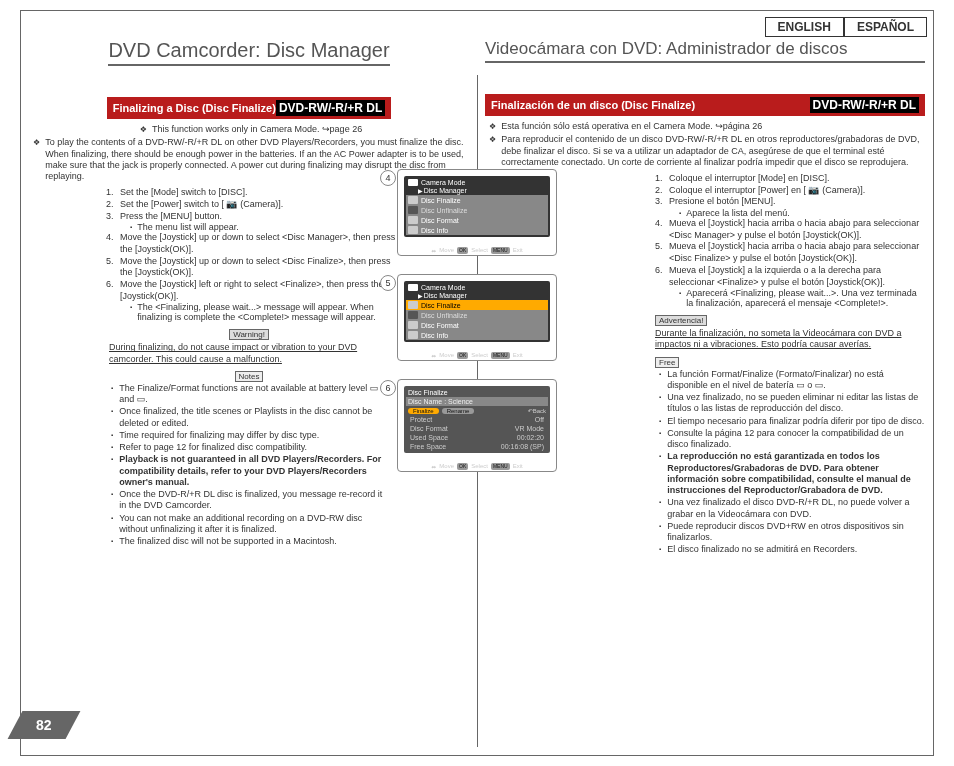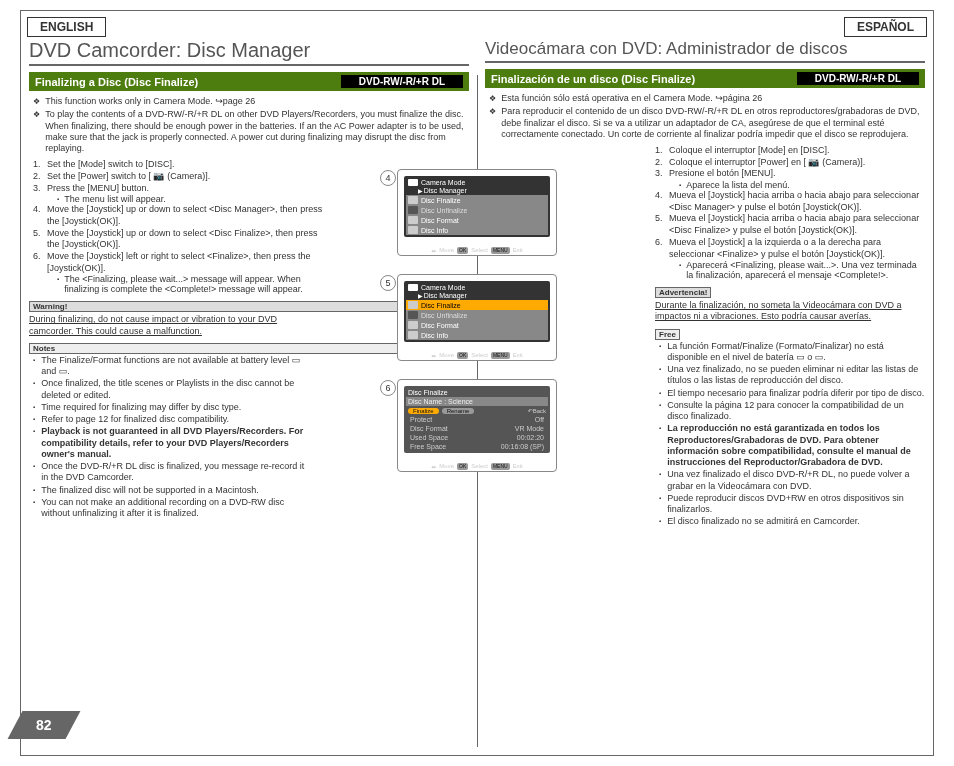--- a/index.html
+++ b/index.html
@@ -1,34 +1,34 @@
 <!DOCTYPE html>
 <html><head>
 <meta charset="utf-8">
 <style>
   * { box-sizing: border-box; margin: 0; padding: 0; }
   body { font-family: Arial, sans-serif; background: #fff; width: 954px; height: 766px; position: relative; font-size: 9px; color: #333; }
   .page { position: absolute; top: 10px; left: 20px; right: 20px; bottom: 10px; border: 1px solid #666; }
-  .lang-header { display: flex; justify-content: space-between; padding: 6px 6px 2px 6px; }
+  .lang-header { display: flex; justify-content: flex-end; padding: 6px 6px 2px 6px; }
   .lang-box { border: 1.5px solid #333; padding: 2px 12px; font-weight: bold; font-size: 12px; }
   .columns { display: flex; height: calc(100% - 32px); position: relative; }
   .col { width: 50%; padding: 0 8px 4px 8px; display: flex; flex-direction: column; }
   .divider { position: absolute; left: 50%; top: 36px; bottom: 4px; width: 1px; background: #666; }
   .title { font-size: 20px; font-weight: normal; color: #555; border-bottom: 2px solid #666; padding-bottom: 2px; margin-bottom: 6px; }
   .title-es { font-size: 17px; }
-  .subtitle-bar { background: #4d7c0f; color: #fff; font-weight: bold; font-size: 11px; padding: 3px 6px; display: flex; align-items: center; margin-bottom: 4px; }
-  .disc-type { margin-left: auto; background: #000; color: #fff; font-size: 10px; padding: 1px 18px; font-weight: bold; }
+  .subtitle-bar { background: #b91c1c; color: #fff; font-weight: bold; font-size: 11px; padding: 3px 6px; display: flex; align-items: center; margin-bottom: 4px; margin-top: 25px; }
+  .disc-type { margin-left: auto; background: #000; color: #fff; font-size: 12px; padding: 1px 3px; font-weight: bold; }
   .bullet-row { display: flex; align-items: flex-start; margin: 1px 0 1px 4px; line-height: 1.25; }
   .diamond { margin-right: 5px; font-size: 8px; margin-top: 1px; }
   .steps { margin: 4px 0 4px 4px; }
   .step-row { display: flex; align-items: flex-start; line-height: 1.3; margin-bottom: 0; }
   .step-num { width: 14px; flex-shrink: 0; }
   .sub-bullet { margin-left: 24px; display: flex; }
   .sub-bullet::before { content: "▪"; margin-right: 5px; font-size: 6px; margin-top: 2px; }
-  .label-box { display: inline-block; border: 1px solid #666; background: #eee; font-size: 8px; padding: 0 3px; margin: 3px 0 1px 0; font-weight: bold; }
+  .label-box { display: inline-block; border: 1px solid #666; background: #eee; font-size: 8px; padding: 0 3px; margin: 3px 0 1px 0; font-weight: normal; }
   .label-box.warn { background: #ddd; }
   .notes-list { margin-left: 4px; }
   .note-row { display: flex; align-items: flex-start; line-height: 1.25; margin-bottom: 1px; }
   .note-row::before { content: "▪"; margin-right: 6px; font-size: 6px; margin-top: 2px; flex-shrink: 0; }
   .warn-text { margin: 1px 0 3px 0; line-height: 1.25; text-decoration: underline; }
   .center-stack { position: absolute; left: 50%; transform: translateX(-50%); top: 130px; width: 160px; z-index: 5; }
   .circle-num { width: 16px; height: 16px; border: 1px solid #888; background: #fff; border-radius: 50%; display: flex; align-items: center; justify-content: center; font-size: 9px; position: absolute; left: -18px; }
   .osd { background: #fff; border: 1px solid #888; border-radius: 4px; margin-bottom: 18px; position: relative; }
   .osd-inner { background: #333; margin: 6px; border-radius: 2px; padding: 2px; }
   .osd-top { display: flex; align-items: center; color: #fff; font-size: 7px; padding: 1px 2px; }
@@ -49,21 +49,21 @@
   .osd3-sub { background: #888; color: #eee; font-size: 7px; padding: 1px 2px; }
   .osd3-row { display: flex; justify-content: space-between; color: #ccc; font-size: 7px; padding: 1px 4px; }
   .osd3-btns { display: flex; gap: 3px; padding: 1px 2px; align-items: center; }
   .osd3-btn { background: #999; border-radius: 6px; font-size: 6px; padding: 0 5px; color: #111; }
   .osd3-btn.sel { background: #fa0; }
   .osd3-back { margin-left: auto; color: #ccc; font-size: 6px; }
   .page-flag { position: absolute; left: -6px; bottom: 16px; display: flex; align-items: center; z-index: 3; }
   .flag-shape { width: 58px; height: 28px; background: #666; transform: skewX(-28deg); display: flex; align-items: center; justify-content: center; }
   .flag-shape span { transform: skewX(28deg); color: #fff; font-size: 14px; font-weight: bold; }
   b { font-weight: bold; }
-  .left-body { position: relative; z-index: 1; }
+  .left-body { position: relative; z-index: 1; align-items: center; }
   .right-body { position: relative; z-index: 1; }
 </style>
 </head>
 <body>
 
 <div class="page">
 
   <div class="lang-header">
     <div class="lang-box">ENGLISH</div>
     <div class="lang-box">ESPAÑOL</div>
@@ -137,24 +137,24 @@
         <div class="note-row">
             <span>Refer to page 12 for finalized disc compatibility.</span>
           </div>
         <div class="note-row">
             <b><span>Playback is not guaranteed in all DVD Players/Recorders. For compatibility details, refer to your DVD Players/Recorders owner's manual.</span></b>
           </div>
         <div class="note-row">
             <span>Once the DVD-R/+R DL disc is finalized, you message re-record it in the DVD Camcorder.</span>
           </div>
         <div class="note-row">
+            <span>You can not make an additional recording on a DVD-RW disc without unfinalizing it after it is finalized.</span>
+          </div>
+        <div class="note-row">
             <span>The finalized disc will not be supported in a Macintosh.</span>
-          </div>
-        <div class="note-row">
-            <span>You can not make an additional recording on a DVD-RW disc without unfinalizing it after it is finalized.</span>
           </div>
       </div>
     </div>
 
     <div class="col right-body">
       <div class="title title-es">Videocámara con DVD: Administrador de discos</div>
       <div class="subtitle-bar">
         <span>Finalización de un disco (Disc Finalize)</span>
         <span class="disc-type">DVD-RW/-R/+R DL</span>
       </div>
@@ -221,21 +221,21 @@
         <div class="note-row">
             <b><span>La reproducción no está garantizada en todos los Reproductores/Grabadoras de DVD. Para obtener información sobre compatibilidad, consulte el manual de instrucciones del Reproductor/Grabadora de DVD.</span></b>
           </div>
         <div class="note-row">
             <span>Una vez finalizado el disco DVD-R/+R DL, no puede volver a grabar en la Videocámara con DVD.</span>
           </div>
         <div class="note-row">
             <span>Puede reproducir discos DVD+RW en otros dispositivos sin finalizarlos.</span>
           </div>
         <div class="note-row">
-            <span>El disco finalizado no se admitirá en Camcorder.</span>
+            <span>El disco finalizado no se admitirá en Recorders.</span>
           </div>
       </div>
     </div>
 
     <div class="center-stack">
 
       <div class="osd">
         <div class="circle-num">4</div>
         <div class="osd-inner">
           <div class="osd-top">

